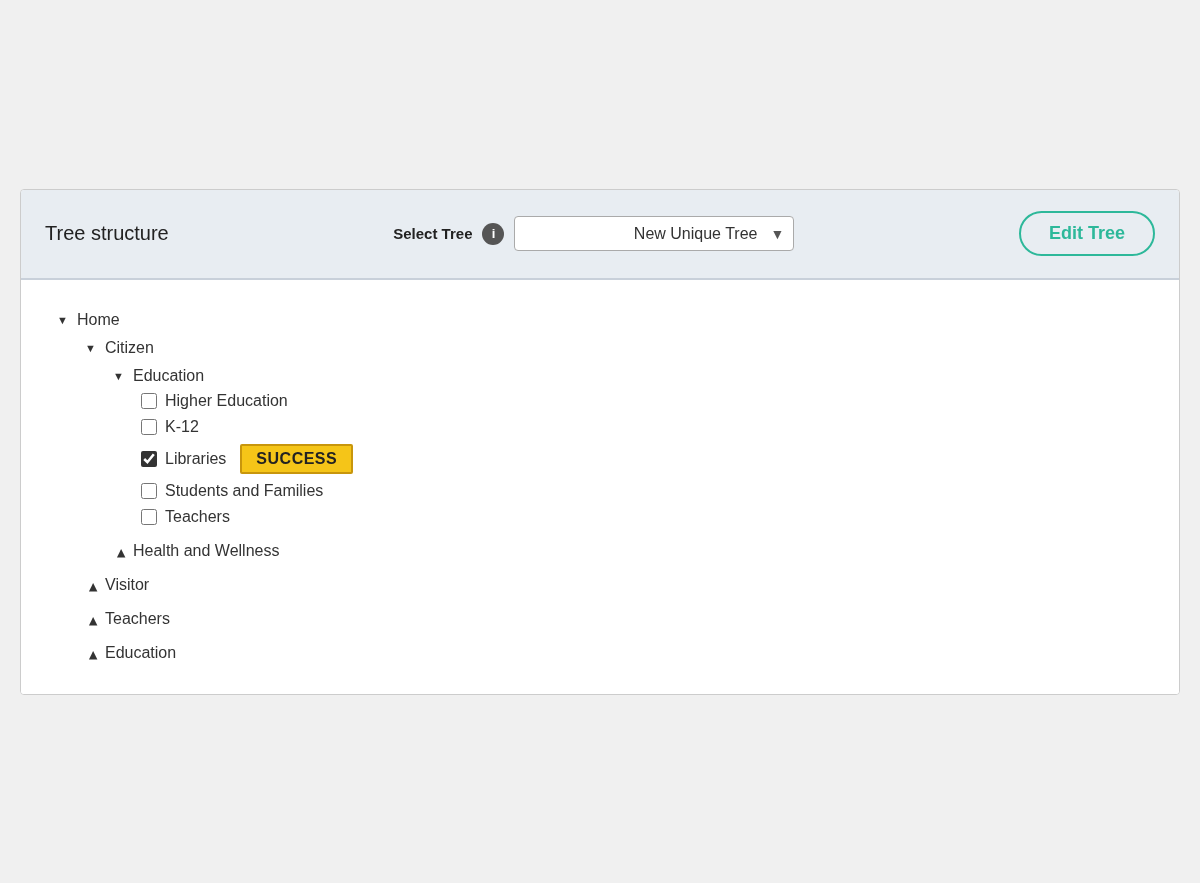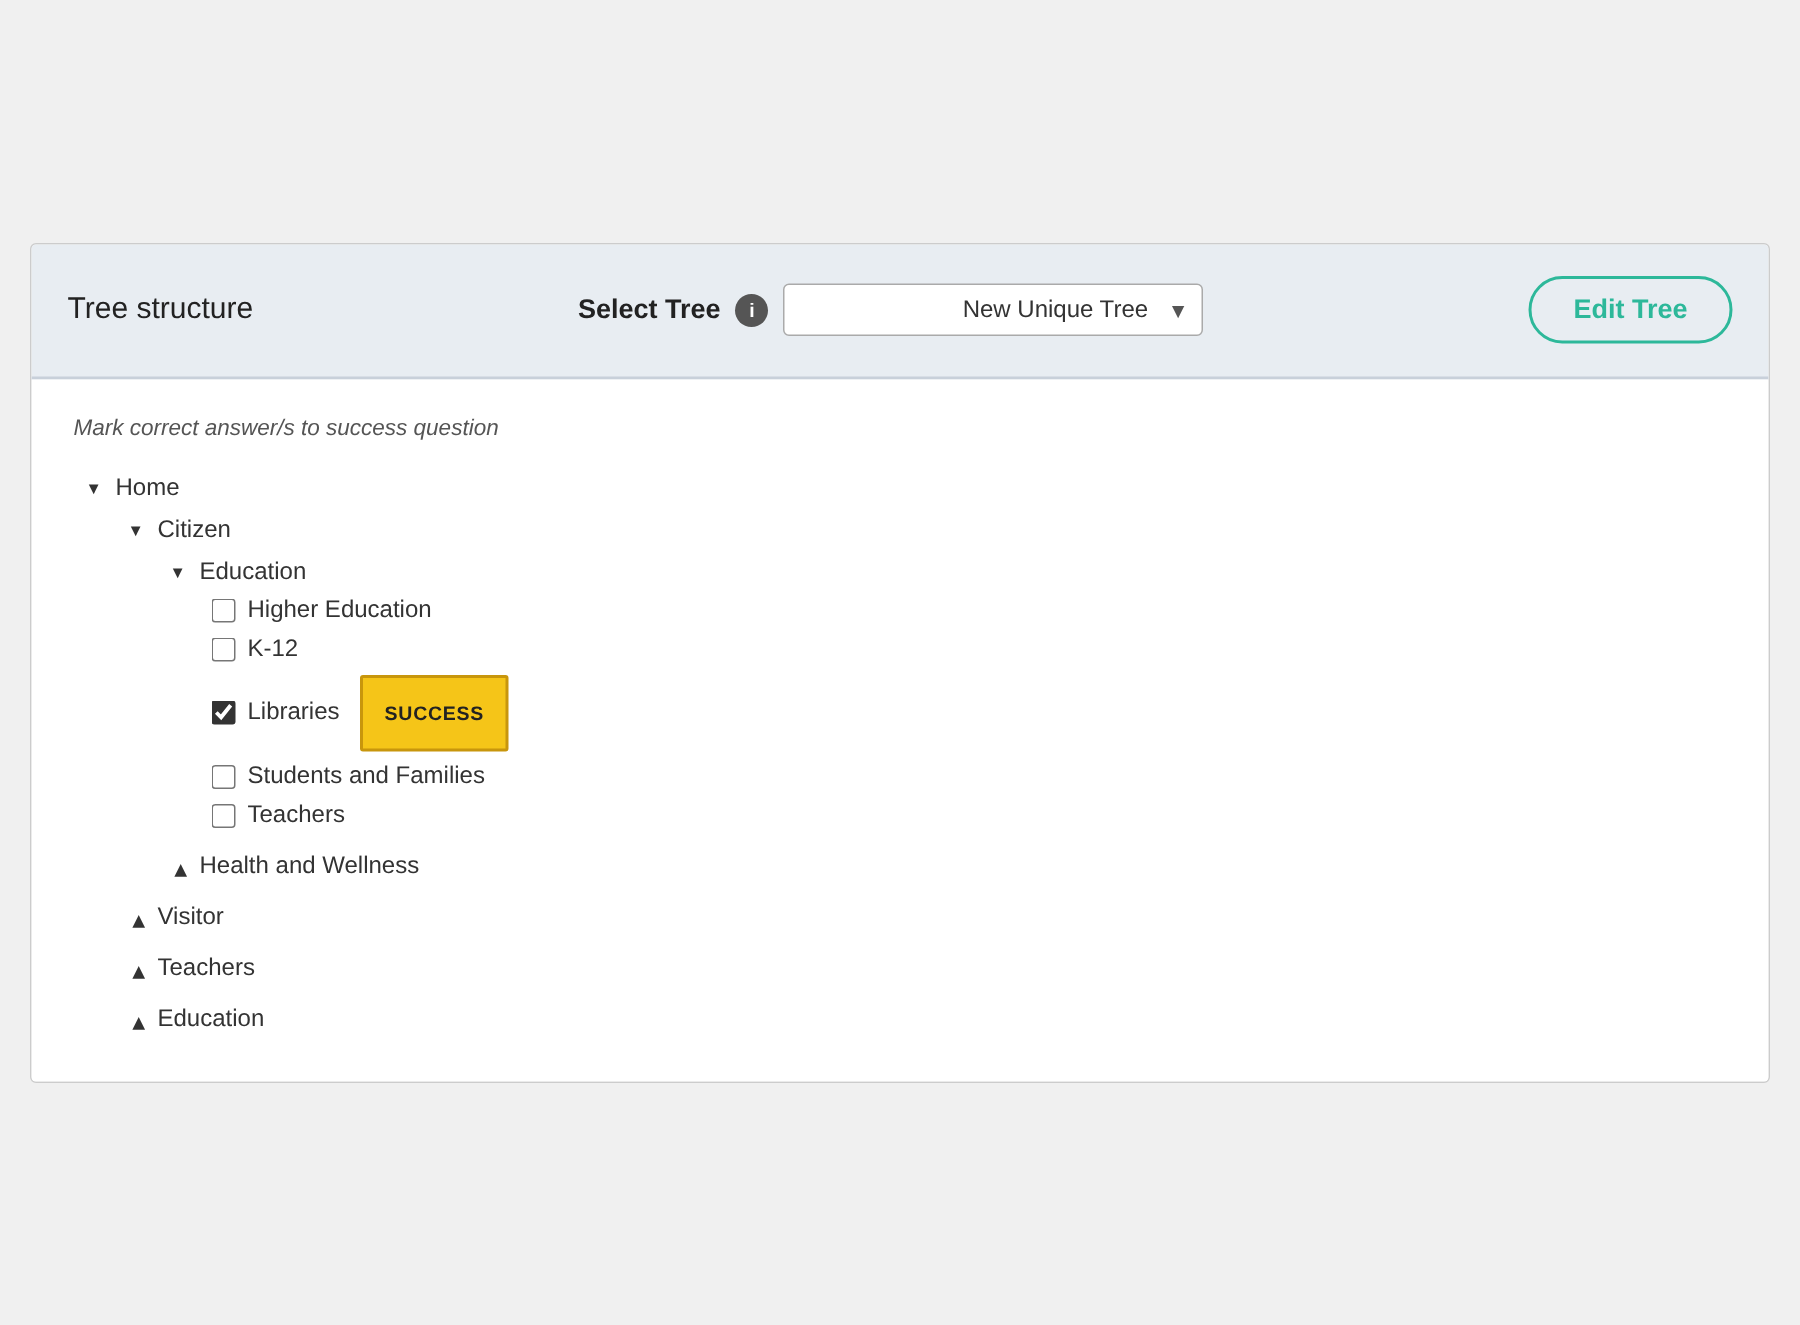--- a/index.html
+++ b/index.html
@@ -44,21 +44,21 @@
     .header-center {
       display: flex;
       align-items: center;
       gap: 10px;
       flex: 1;
       justify-content: center;
     }
 
     .select-tree-label {
       font-weight: 700;
-      font-size: 18px;
+      font-size: 15px;
       color: #222;
     }
 
     .info-icon {
       width: 22px;
       height: 22px;
       background: #555;
       border-radius: 50%;
       color: white;
       font-size: 13px;
@@ -180,22 +180,22 @@
       width: 16px;
       height: 16px;
       cursor: pointer;
       accent-color: #333;
     }
 
     .success-badge {
       background: #f5c518;
       color: #222;
       font-weight: 700;
-      font-size: 13px;
-      padding: 16px 14px;
+      font-size: 16px;
+      padding: 4px 14px;
       border: 2px solid #c8960c;
       border-radius: 2px;
       letter-spacing: 0.5px;
       margin-left: 6px;
     }
 
     .collapsed-node {
       display: flex;
       align-items: center;
       gap: 6px;
@@ -226,21 +226,20 @@
       </div>
     </div>
 
     <div class="header-right">
       <button class="edit-tree-btn">Edit Tree</button>
     </div>
   </div>
 
   <div class="content">
 
-    <div class="instruction">Mark correct answer/s to success question</div>
 
     <div class="tree">
 
       <div class="tree-node">
         <div class="tree-node-label folder">
           <span class="toggle-arrow">▼</span>
           <span>Home</span>
         </div>
         <div class="children">
 

